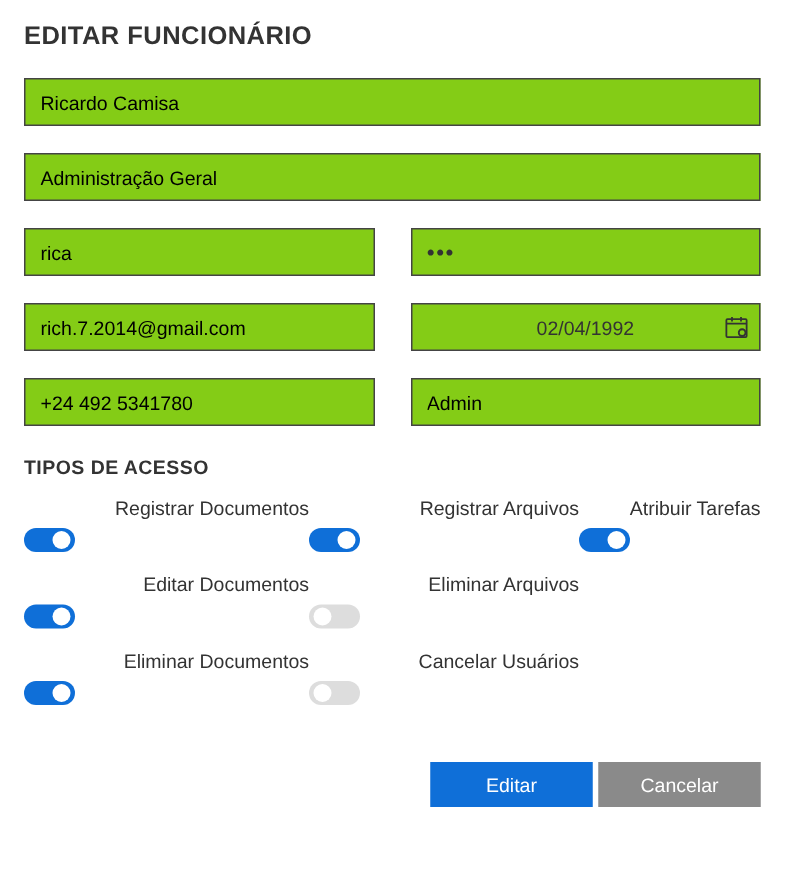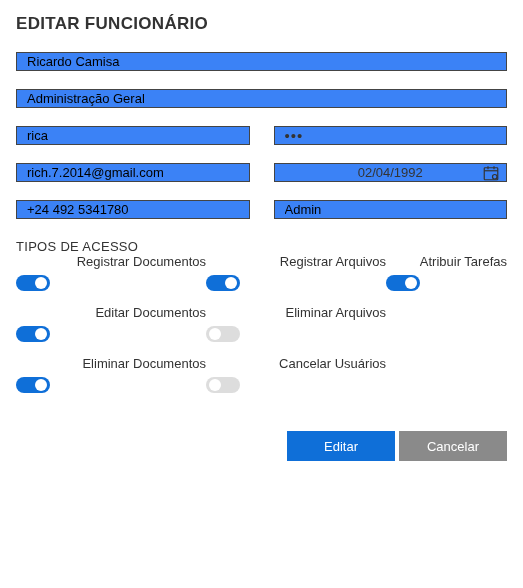--- a/index.html
+++ b/index.html
@@ -17,28 +17,28 @@
       margin-bottom: 18px;
       letter-spacing: 0.3px;
     }
     .form-row {
       display: flex;
       gap: 24px;
       margin-bottom: 18px;
     }
     .form-control {
       flex: 1;
-      height: 19px;
+      height: 32px;
       border: 1px solid #444;
       padding: 0 10px;
       font-size: 13px;
       display: flex;
       align-items: center;
       position: relative;
-      background: #3b82f6;
+      background: #84cc16;
     }
     .form-control input {
       border: none;
       outline: none;
       width: 100%;
       font-size: 13px;
       font-family: Arial, sans-serif;
       background: transparent;
     }
     .password-dots {
@@ -54,23 +54,24 @@
     }
     .calendar-icon {
       position: absolute;
       right: 6px;
       top: 50%;
       transform: translateY(-50%);
       width: 18px;
       height: 18px;
     }
     .section-header {
-      font-weight: normal;
+      font-weight: bold;
       font-size: 13px;
       margin-top: 20px;
+      margin-bottom: 12px;
       letter-spacing: 0.3px;
     }
     .perm-grid {
       display: grid;
       grid-template-columns: 190px 180px 1fr;
       row-gap: 14px;
     }
     .perm-item {
       display: flex;
       flex-direction: column;

